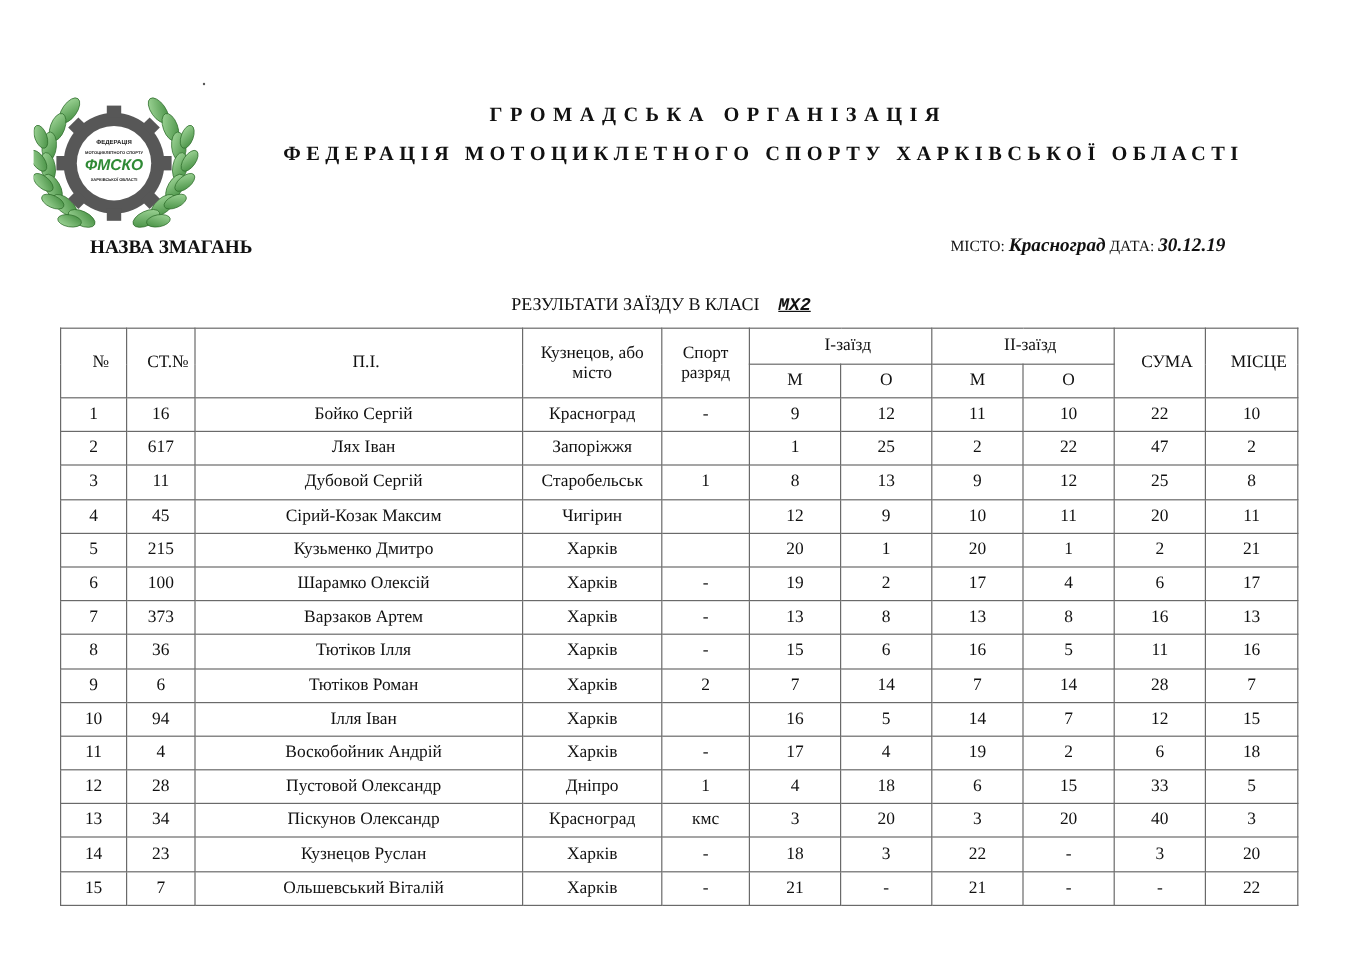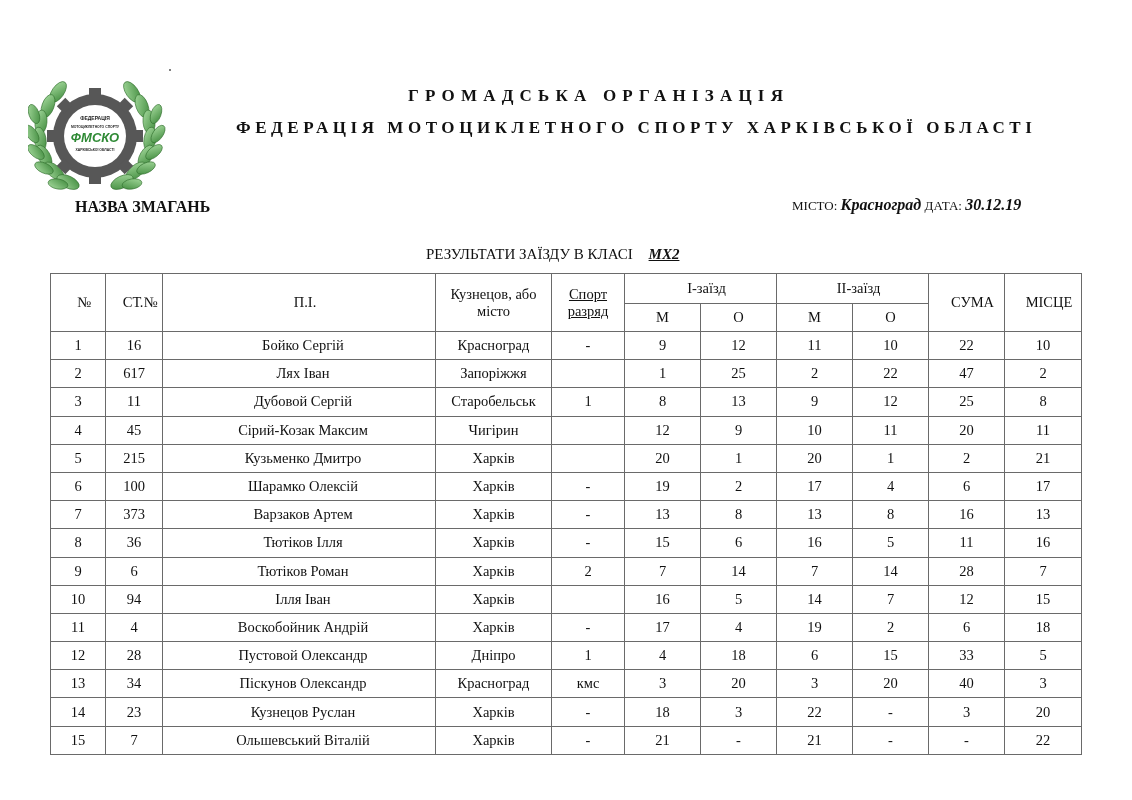--- a/index.html
+++ b/index.html
@@ -15,21 +15,21 @@
     }
     .org2 {
       position: absolute; left: 236px; top: 118px; font-weight: bold; font-size: 17px; letter-spacing: 4.55px; white-space: nowrap;
     }
     .comp-label { position: absolute; left: 75px; top: 198px; font-weight: bold; font-size: 16px; }
     .comp-name { position: absolute; left: 231px; top: 196px; font-style: italic; font-size: 17.5px; line-height: 22px; width: 520px; }
     .comp-name .l2 { display: block; padding-left: 54px; }
     .place { position: absolute; left: 792px; top: 196px; font-size: 13px; white-space: nowrap; }
     .place b { font-style: italic; font-size: 16px; }
     .results-title { position: absolute; left: 426px; top: 246px; font-size: 15px; white-space: nowrap; }
-    .results-title .cls { font-weight: bold; font-style: italic; text-decoration: underline; margin-left: 12px; }
+    .results-title .cls { font-weight: bold; font-style: italic; text-decoration: underline; margin-left: 12px; font-family: Liberation Mono, monospace; }
 
     table.res {
       position: absolute; left: 50px; top: 273px; border-collapse: collapse; table-layout: fixed;
       font-size: 14.5px;
     }
     table.res td, table.res th {
       border: 1.3px solid #6a6a6a; padding: 0; text-align: center; vertical-align: middle; font-weight: normal;
       line-height: 17px;
     }
     table.res thead tr.h1 th { height: 29px; padding-left: 12px; }
@@ -131,21 +131,21 @@
       <col style="width:76px">
     <col style="width:76px">
       <col style="width:77px">
   </colgroup>
   <thead>
     <tr class="h1">
       <th rowspan="2">№</th>
       <th rowspan="2">СТ.№</th>
       <th rowspan="2">П.І.</th>
       <th rowspan="2" style="padding:0 12px;">Кузнецов, або місто</th>
-      <th rowspan="2" style="padding:0 10px;text-decoration:underline;">Спорт разряд</th>
+      <th rowspan="2" style="padding:0 10px;">Спорт разряд</th>
       <th colspan="2">І-заїзд</th>
       <th colspan="2">ІІ-заїзд</th>
       <th rowspan="2">СУМА</th>
       <th rowspan="2">МІСЦЕ</th>
     </tr>
     <tr class="h2">
       <th>М</th>
       <th>О</th>
       <th>М</th>
       <th>О</th>

